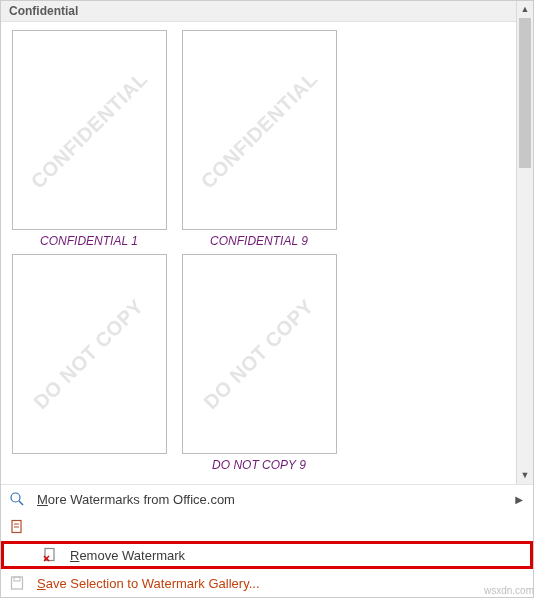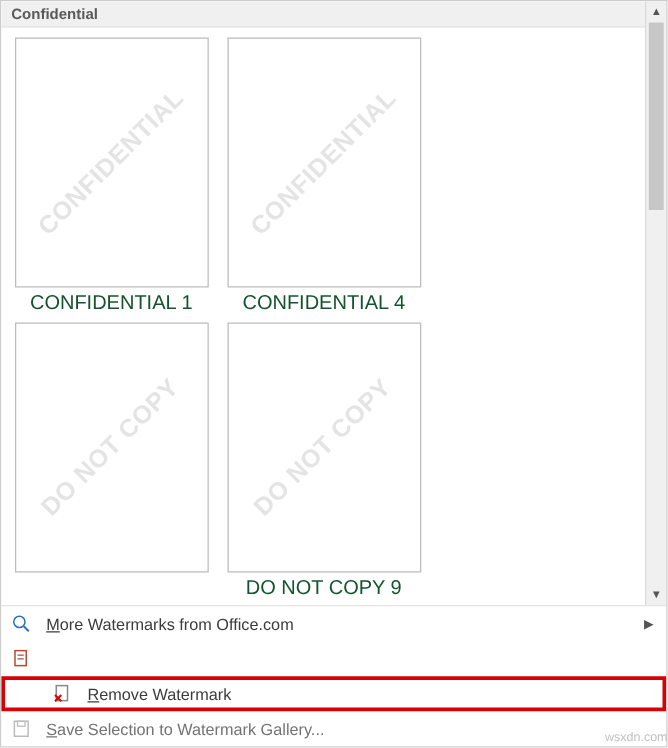--- a/index.html
+++ b/index.html
@@ -90,37 +90,38 @@
   .wm-text {
     color: #e4e4e4;
     font-size: 20px;
     font-weight: 600;
     transform: rotate(-45deg);
     white-space: nowrap;
     letter-spacing: 0.5px;
     font-family: Arial, sans-serif;
   }
   .thumb-caption {
-    font-size: 16px;
-    color: #14532d;
+    font-size: 12px;
+    color: #701a75;
+    font-style: italic;
   }
   .menu {
     border-top: 1px solid #e3e3e3;
     background: #fff;
   }
   .menu-item {
     display: flex;
     align-items: center;
     padding: 4px 6px;
     font-size: 13px;
     color: #3b3b3b;
     position: relative;
     height: 28px;
   }
-  .menu-item.disabled { color: #737373; justify-content: flex-end; }
+  .menu-item.disabled { color: #c2410c; justify-content: flex-end; }
   .menu-icon {
     width: 20px;
     height: 20px;
     margin-right: 10px;
     display: flex;
     align-items: center;
     justify-content: center;
     flex-shrink: 0;
   }
   .menu-label { flex: 1; }
@@ -157,21 +158,21 @@
         <div class="thumb-page">
           <span class="wm-text">CONFIDENTIAL</span>
         </div>
         <div class="thumb-caption">CONFIDENTIAL 1</div>
       </div>
 
       <div class="thumb-item">
         <div class="thumb-page">
           <span class="wm-text">CONFIDENTIAL</span>
         </div>
-        <div class="thumb-caption">CONFIDENTIAL 4</div>
+        <div class="thumb-caption">CONFIDENTIAL 9</div>
       </div>
 
       <div class="thumb-item">
         <div class="thumb-page">
           <span class="wm-text">DO NOT COPY</span>
         </div>
       </div>
 
       <div class="thumb-item">
         <div class="thumb-page">

